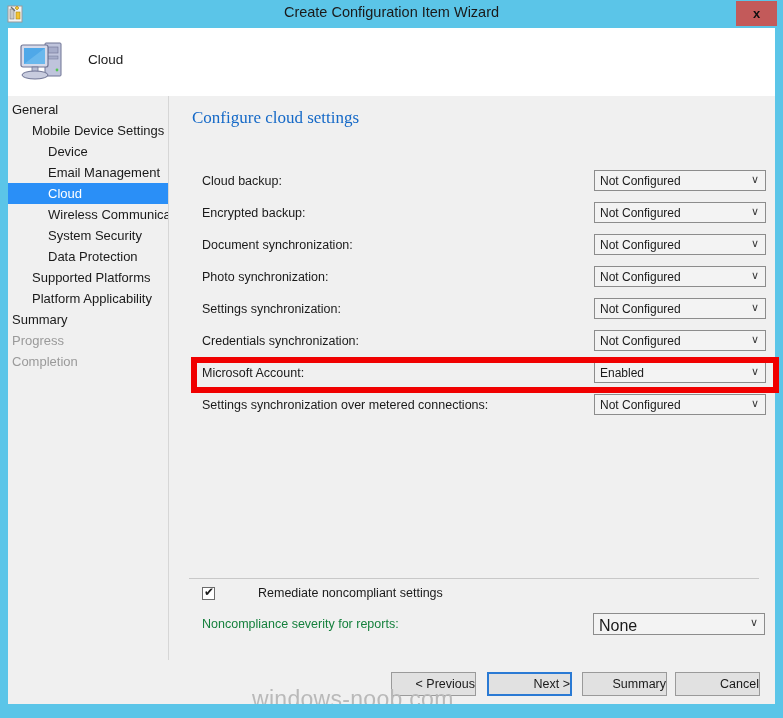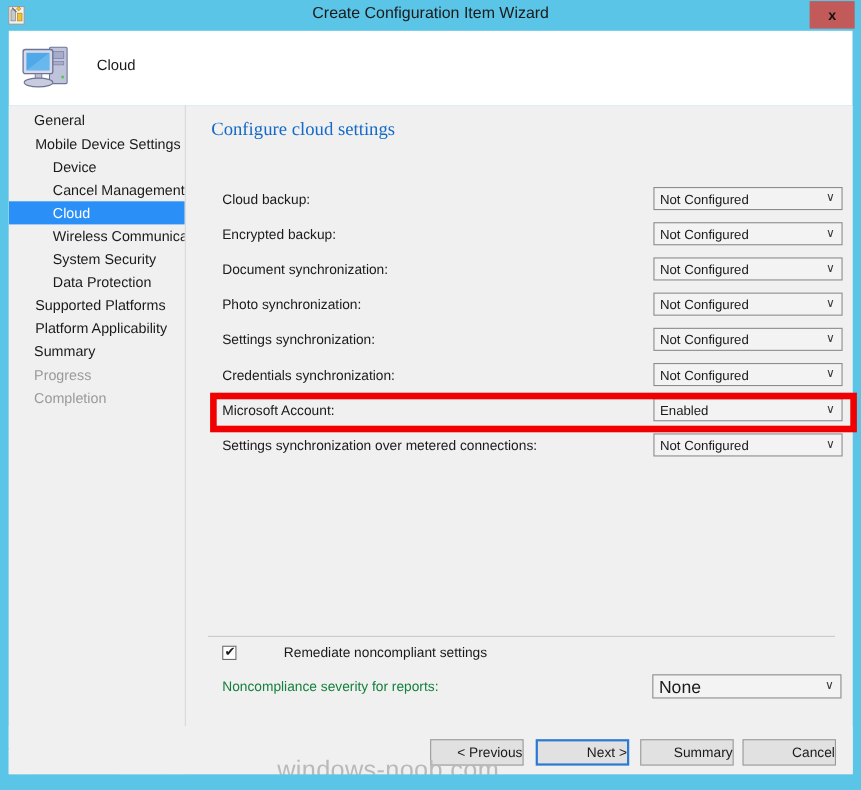--- a/index.html
+++ b/index.html
@@ -96,21 +96,21 @@
   }
   .nav-item {
     position: relative;
     height: 21px;
     line-height: 21px;
     font-size: 13px;
     color: #1a1a1a;
     white-space: nowrap;
     cursor: default;
   }
-  .nav-item.level0 { padding-left: 23px; }
+  .nav-item.level0 { padding-left: 4px; }
   .nav-item.level1 { padding-left: 24px; }
   .nav-item.level2 { padding-left: 40px; }
   .nav-item.selected {
     background: #2A8FF7;
     color: #FFFFFF;
   }
   .nav-item.disabled { color: #9A9A9A; }
   .nav-spacer { height: 3px; }
 
   .sidebar-divider {
@@ -380,21 +380,21 @@
   </div>
 
   <div class="body-area">
 
     <div class="sidebar">
       <div class="nav-spacer"></div>
       <div id="nav-list">
           <div class="nav-item level0">General</div>
           <div class="nav-item level1">Mobile Device Settings</div>
           <div class="nav-item level2">Device</div>
-          <div class="nav-item level2">Cancel Management</div>
+          <div class="nav-item level2">Email Management</div>
           <div class="nav-item level2 selected">Cloud</div>
           <div class="nav-item level2">Wireless Communicat</div>
           <div class="nav-item level2">System Security</div>
           <div class="nav-item level2">Data Protection</div>
           <div class="nav-item level1">Supported Platforms</div>
           <div class="nav-item level1">Platform Applicability</div>
           <div class="nav-item level0">Summary</div>
           <div class="nav-item level0 disabled">Progress</div>
           <div class="nav-item level0 disabled">Completion</div>
         </div>

